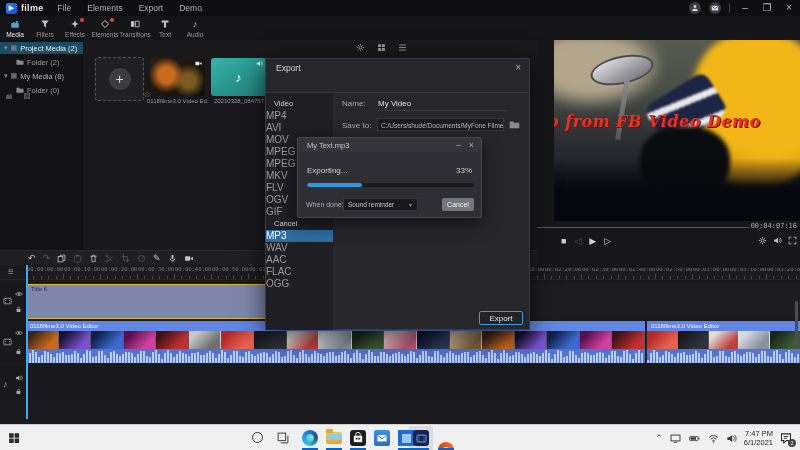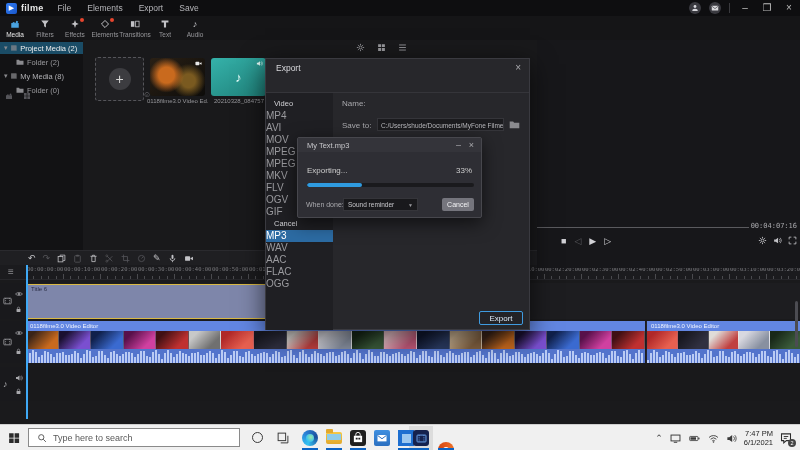--- a/index.html
+++ b/index.html
@@ -312,21 +312,21 @@
 
   <div id="menubar" class="abs">
     <div id="logo-badge">
         <span>▶</span>
       </div>
     <div id="logo-text">filme</div>
     <div id="menu-items">
         <span>File</span>
         <span>Elements</span>
         <span>Export</span>
-        <span>Save</span>
+        <span>Demo</span>
       </div>
     <div id="menubar-right">
       <span class="mb-circ">
           <svg class="sym" width="8" height="8" style="color:#d8d8dc">
             <use href="#s-person"></use>
           </svg>
         </span>
       <span class="mb-circ">
           <svg class="sym" width="8" height="8" style="color:#d8d8dc">
             <use href="#s-mail"></use>
@@ -468,20 +468,30 @@
       <svg class="sym thumb-badge" width="7" height="7" style="color:#eafffb">
           <use href="#s-speaker"></use>
         </svg>
     </div>
     <div class="mlabel" style="left:125px;top:58px;">20210328_084757</div>
   </div>
 
   <div id="preview" class="abs">
     <div id="proj-tabbar">
       <span id="proj-tab">Untitled</span>
+    </div>
+    <div id="video-frame">
+      <div id="vf-building" class="vf"></div>
+      <div id="vf-sleeve" class="vf"></div>
+      <div id="vf-cuff" class="vf"></div>
+      <div id="vf-mirror" class="vf"></div>
+      <div id="vf-stem" class="vf"></div>
+      <div id="vf-glove" class="vf"></div>
+      <div id="vf-darkbottom" class="vf"></div>
+      <div id="vf-overlay-text" class="vf">o from FB Video Demo</div>
     </div>
     <div id="seek-line"></div>
     <div id="preview-timecode">00:04:07:16</div>
     <div id="playctrls">
       <span>■</span>
       <span class="dim">◁</span>
       <span>▶</span>
       <span>▷</span>
     </div>
     <div id="prevctrls-right">
@@ -1032,20 +1042,21 @@
         <div class="fmt-item">OGV</div>
         <div class="fmt-item">GIF</div>
         <div class="fmt-hdr">Cancel</div>
         <div class="fmt-item sel">MP3</div>
         <div class="fmt-item">WAV</div>
         <div class="fmt-item">AAC</div>
         <div class="fmt-item">FLAC</div>
         <div class="fmt-item">OGG</div>
       </div>
     <div id="exp-name-lbl">Name:</div>
+    <div id="exp-name-val">My Video</div>
     <div id="exp-save-lbl">Save to:</div>
     <div id="exp-save-box">C:/Users/shude/Documents/MyFone Filme...</div>
     <svg class="sym abs" id="exp-folder-btn" width="11" height="11">
         <use href="#s-folder"></use>
       </svg>
     <div id="exp-export-btn">Export</div>
   </div>
 
   <div id="prog-dialog" class="abs">
     <div id="prog-titlebar"></div>
@@ -1062,26 +1073,20 @@
       <span class="val">Sound reminder</span>
       <span class="car">▼</span>
     </div>
     <div id="prog-cancel">Cancel</div>
   </div>
 
   <div id="taskbar" class="abs">
     <svg class="sym abs" id="start-btn" width="12" height="12">
         <use href="#s-start"></use>
       </svg>
-    <div id="search-box">
-      <svg class="sym" width="10" height="10" style="color:#4a4a4a">
-          <use href="#s-magnifier"></use>
-        </svg>
-      <span class="ph">Type here to search</span>
-    </div>
     <div id="cortana"></div>
     <svg class="sym abs" id="taskview" width="12" height="12">
         <use href="#s-taskview"></use>
       </svg>
     <div id="app-filme-bg"></div>
     <div class="tb-app" id="edge-icon" style="left:302px;"></div>
     <div class="tb-app" id="explorer-icon" style="left:326px;top:7px;height:12px;"></div>
     <div class="tb-app" id="store-icon" style="left:350px;">
         <svg class="sym" width="12" height="12" style="color:#fff">
           <use href="#s-winstore"></use>

